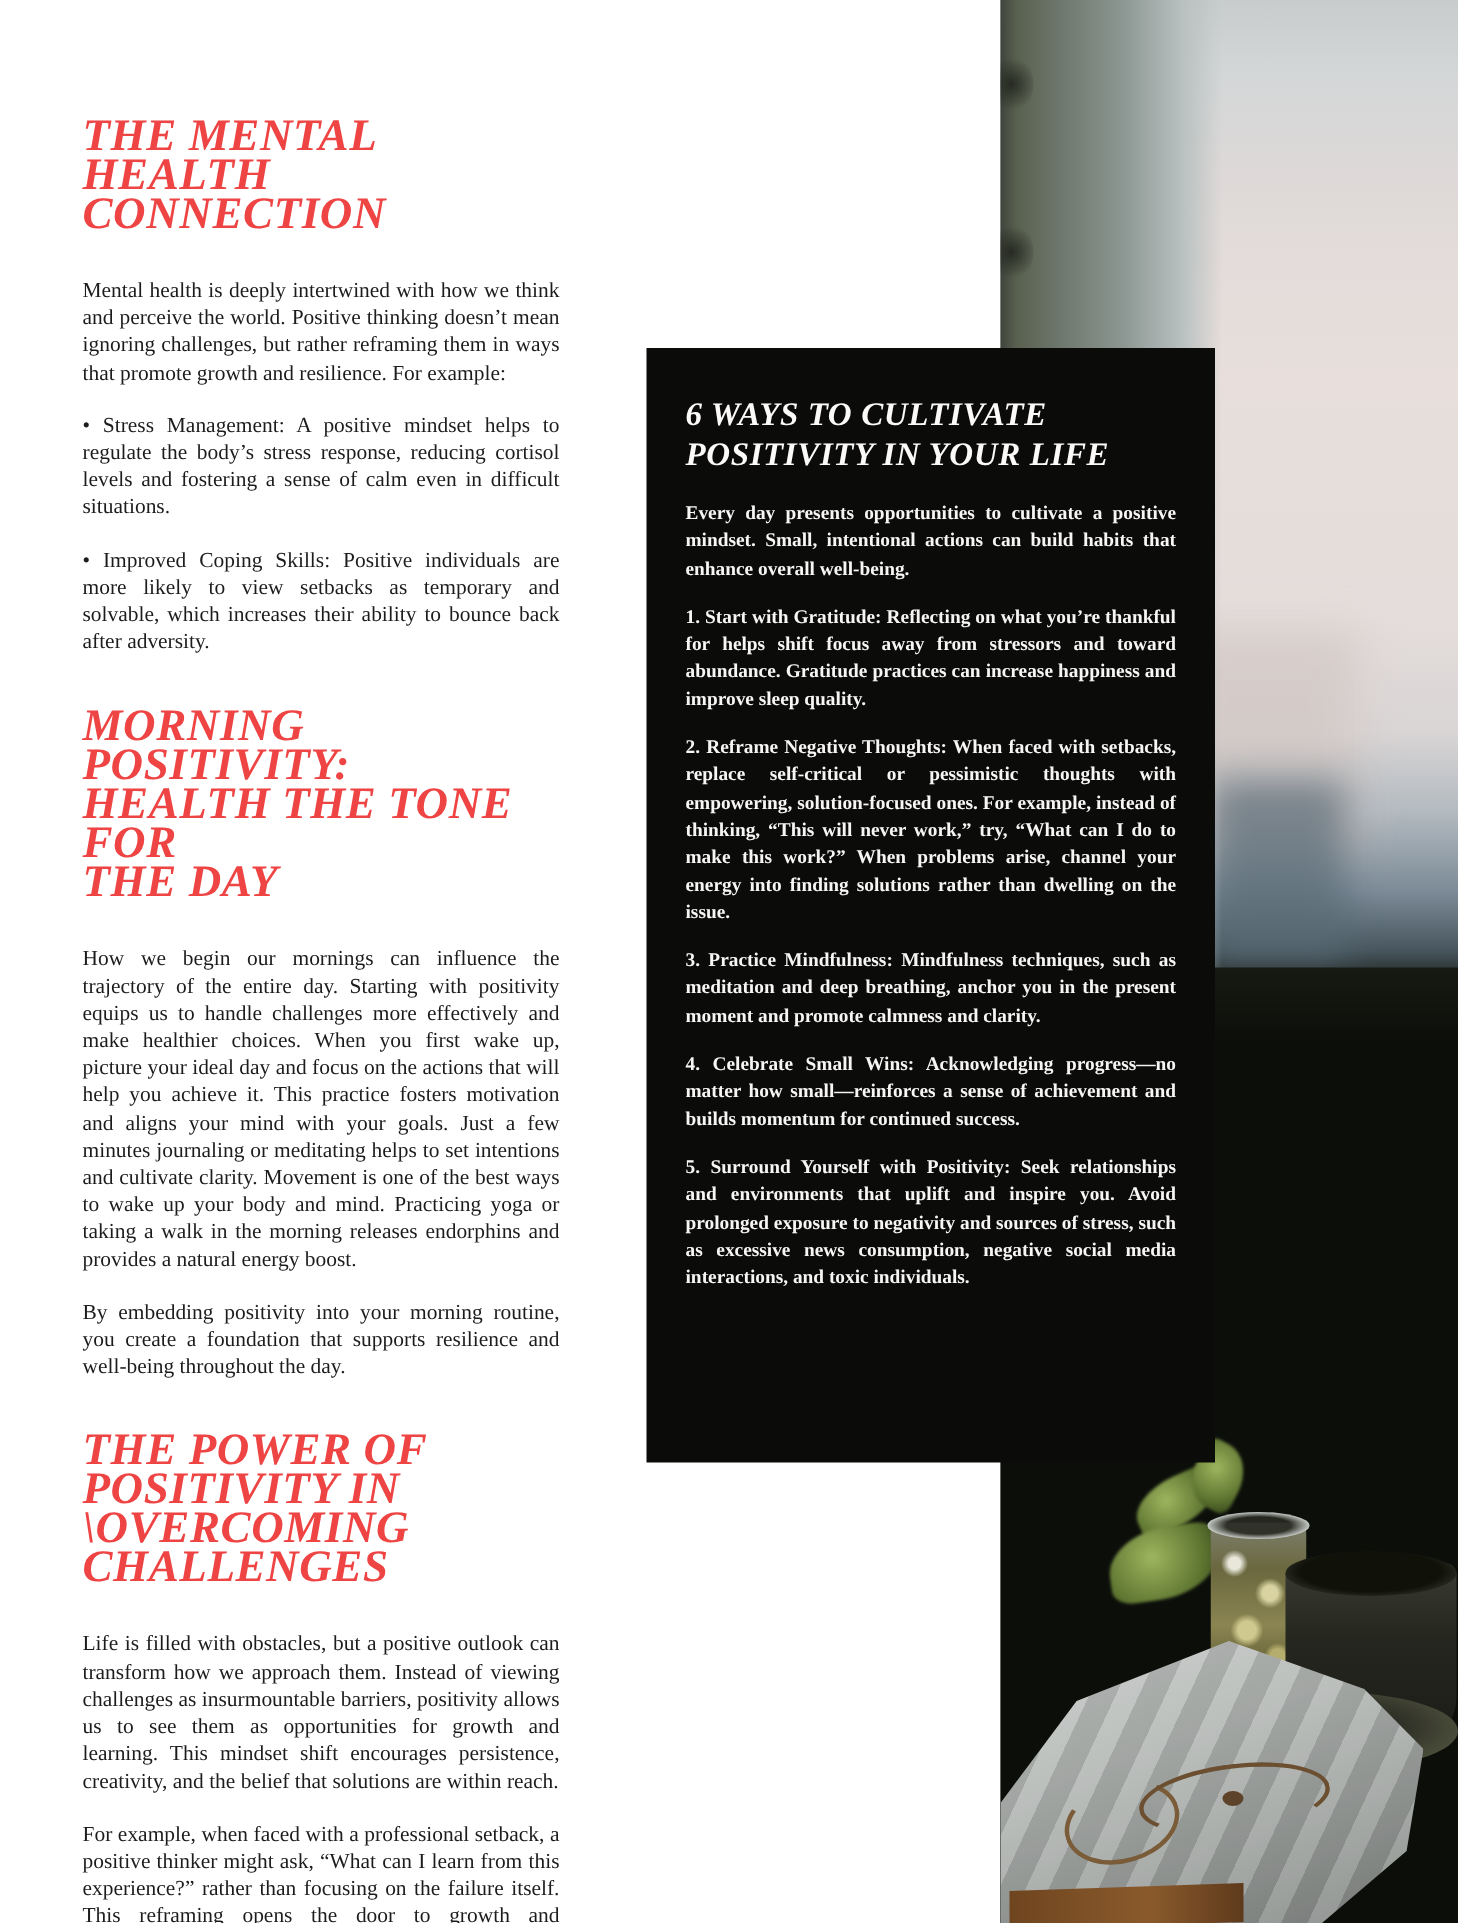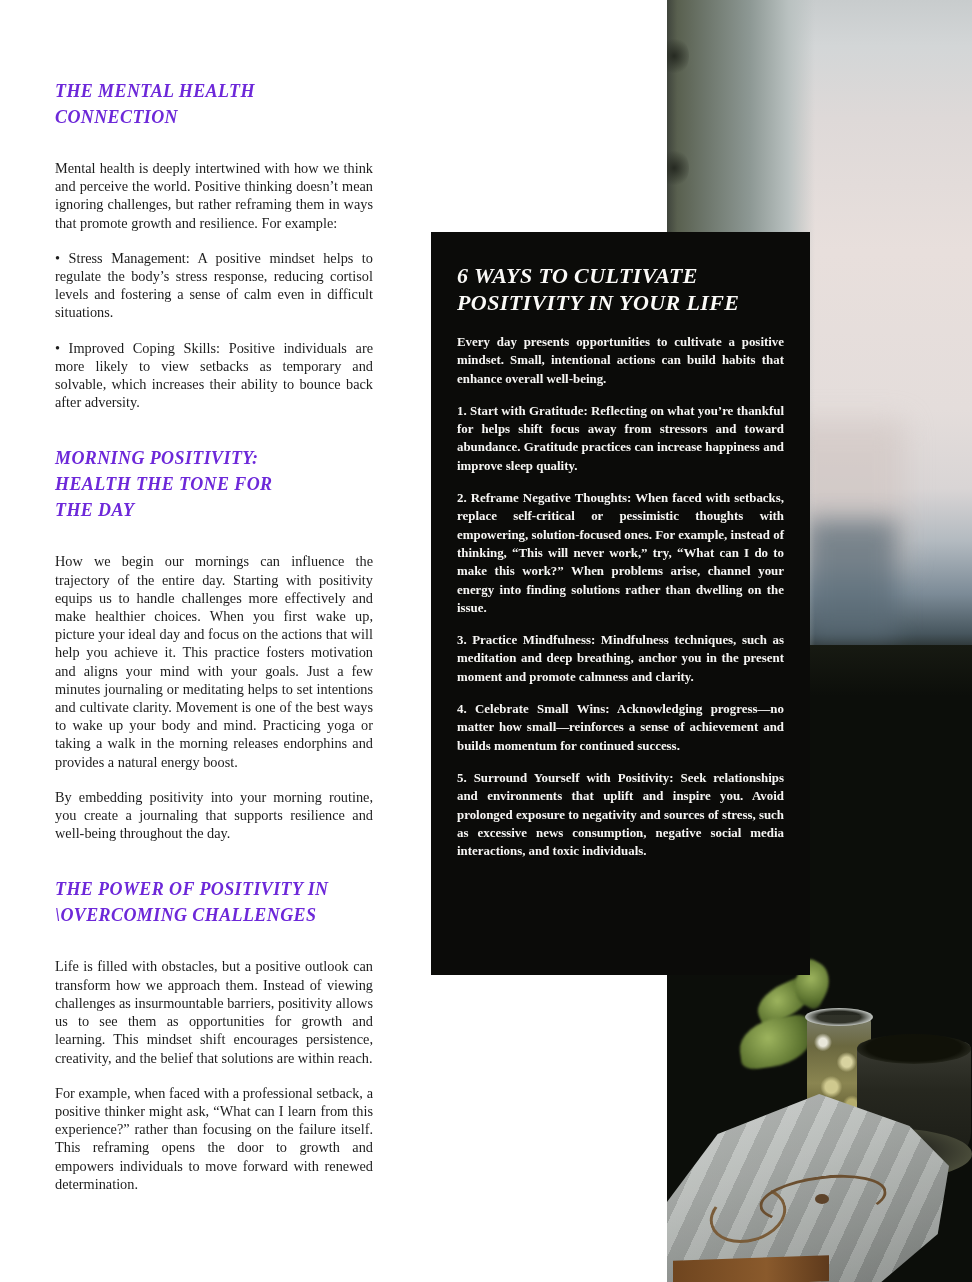--- a/index.html
+++ b/index.html
@@ -47,21 +47,21 @@
       linear-gradient(160deg,#cbcecc 0%,#b4b8b5 40%,#9da19e 70%,#828683 100%);}
   .twine1{position:absolute;left:42px;top:1188px;width:72px;height:48px;border:3px solid #7a5c39;border-top-color:transparent;border-radius:50%;transform:rotate(-16deg);}
   .twine2{position:absolute;left:92px;top:1176px;width:122px;height:40px;border:3px solid #6b4f30;border-bottom-color:transparent;border-radius:50%;transform:rotate(-7deg);}
   .twine-knot{position:absolute;left:148px;top:1194px;width:14px;height:10px;border-radius:50%;background:#5d432a;}
   .wood{position:absolute;left:6px;top:1258px;width:156px;height:26px;transform:skewY(-2deg);
     background:linear-gradient(90deg,#6f451f 0%,#8a5a2c 60%,#5e3a1c 100%);}
 
   
   .article{position:absolute;left:55px;top:78px;width:318px;z-index:2;color:#1c1c1c;}
   .heading{font-family:"Liberation Serif","DejaVu Serif",serif;font-style:italic;font-weight:700;
-    font-size:18px;line-height:26px;letter-spacing:.4px;color:#6d28d9;margin:34px 0 0;white-space:pre-line;}
+    font-size:30px;line-height:26px;letter-spacing:.4px;color:#ef4444;margin:34px 0 0;white-space:pre-line;}
   .heading.first{margin-top:0;}
   .article p{font-size:14.3px;line-height:18.2px;text-align:justify;margin:17px 0 0;}
   .article p.after-head{margin-top:29px;}
 
   
   .feature-box{position:absolute;left:431px;top:232px;width:379px;height:743px;background:#0b0b09;
     color:#f7f6f4;padding:30px 26px 0;box-sizing:border-box;z-index:3;}
   .box-title{font-family:"Liberation Serif","DejaVu Serif",serif;font-style:italic;font-weight:700;
     font-size:22px;line-height:27px;letter-spacing:.4px;margin:0 0 17px;white-space:pre-line;color:#fbfaf8;}
   .feature-box p{font-weight:700;font-size:12.9px;line-height:18.3px;text-align:justify;margin:0 0 14px;}
@@ -104,21 +104,21 @@
     <h1 class="heading first">THE MENTAL HEALTH
 CONNECTION</h1>
     <p class="after-head">Mental health is deeply intertwined with how we think and perceive the world. Positive thinking doesn’t mean ignoring challenges, but rather reframing them in ways that promote growth and resilience. For example:</p>
     <p>• Stress Management: A positive mindset helps to regulate the body’s stress response, reducing cortisol levels and fostering a sense of calm even in difficult situations.</p>
     <p>• Improved Coping Skills: Positive individuals are more likely to view setbacks as temporary and solvable, which increases their ability to bounce back after adversity.</p>
 
     <h1 class="heading">MORNING POSITIVITY:
 HEALTH THE TONE FOR
 THE DAY</h1>
     <p class="after-head">How we begin our mornings can influence the trajectory of the entire day. Starting with positivity equips us to handle challenges more effectively and make healthier choices. When you first wake up, picture your ideal day and focus on the actions that will help you achieve it. This practice fosters motivation and aligns your mind with your goals. Just a few minutes journaling or meditating helps to set intentions and cultivate clarity. Movement is one of the best ways to wake up your body and mind. Practicing yoga or taking a walk in the morning releases endorphins and provides a natural energy boost.</p>
-    <p>By embedding positivity into your morning routine, you create a journaling that supports resilience and well-being throughout the day.</p>
+    <p>By embedding positivity into your morning routine, you create a foundation that supports resilience and well-being throughout the day.</p>
 
     <h1 class="heading">THE POWER OF POSITIVITY IN
 \OVERCOMING CHALLENGES</h1>
     <p class="after-head">Life is filled with obstacles, but a positive outlook can transform how we approach them. Instead of viewing challenges as insurmountable barriers, positivity allows us to see them as opportunities for growth and learning. This mindset shift encourages persistence, creativity, and the belief that solutions are within reach.</p>
     <p>For example, when faced with a professional setback, a positive thinker might ask, “What can I learn from this experience?” rather than focusing on the failure itself. This reframing opens the door to growth and empowers individuals to move forward with renewed determination.</p>
   </div>
 
   <div class="feature-box">
     <h2 class="box-title">6 WAYS TO CULTIVATE
 POSITIVITY IN YOUR LIFE</h2>

